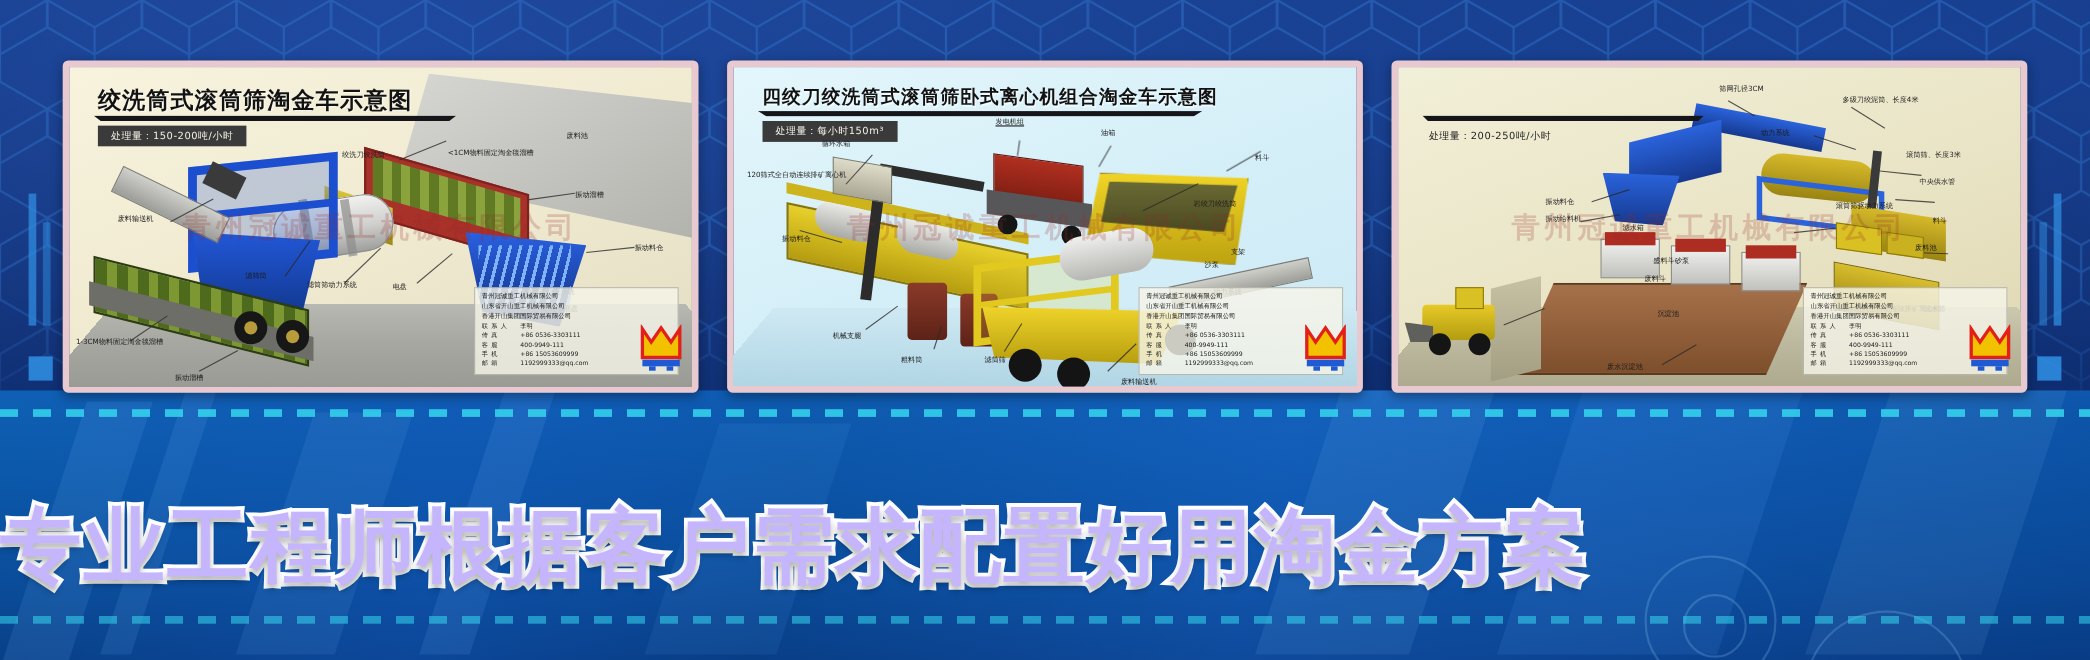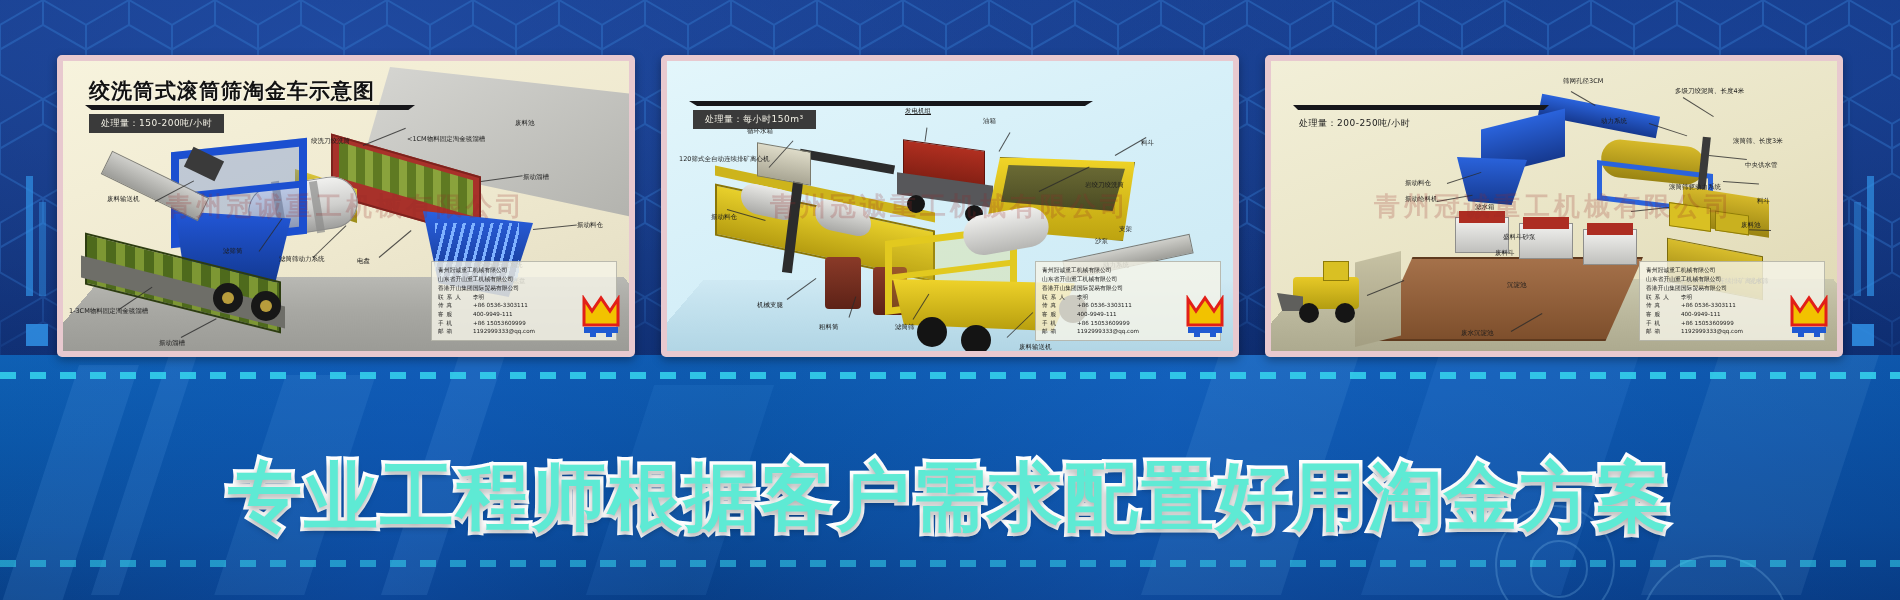--- a/index.html
+++ b/index.html
@@ -121,23 +121,23 @@
   .contact .k { width:30px; flex:none; letter-spacing:3px; }
   .contact .co { font-size:5.8px; }
   .logo-badge {
     position:absolute; right:8px; bottom:12px;
     width:40px; height:44px;
   }
 
   
   .headline {
     position:absolute; left:0; top:448px; width:100%;
-    text-align:center; white-space:nowrap;
+    text-align:left; white-space:nowrap;
     font-size:74px; font-weight:bold; letter-spacing:2px;
-    color:#5eead4;
+    color:#c4b5fd;
     -webkit-text-stroke:7px #ffffff;
     paint-order:stroke fill;
     text-shadow:0 4px 6px rgba(0,0,0,.30);
     font-family:"DejaVu Sans","Liberation Sans",sans-serif;
   }
 </style>
 </head>
 <body>
 
 <div class="bg"></div>
@@ -340,26 +340,27 @@
       <span class="lead" style="left:332px;top:90px;width:22px;transform:rotate(-60deg);"></span>
       <span class="lead" style="left:448px;top:94px;width:36px;transform:rotate(-30deg);"></span>
       <span class="lead" style="left:372px;top:130px;width:56px;transform:rotate(-26deg);"></span>
       <span class="lead" style="left:60px;top:148px;width:40px;transform:rotate(16deg);"></span>
       <span class="lead" style="left:120px;top:238px;width:36px;transform:rotate(-36deg);"></span>
       <span class="lead" style="left:182px;top:256px;width:22px;transform:rotate(-72deg);"></span>
       <span class="lead" style="left:246px;top:258px;width:30px;transform:rotate(-58deg);"></span>
       <span class="lead" style="left:340px;top:276px;width:36px;transform:rotate(-44deg);"></span>
     </div>
 
+    <div class="p-title" style="font-size:17px;">四绞刀绞洗筒式滚筒筛卧式离心机组合淘金车示意图</div>
     <div class="p-title-rule" style="width:404px;top:40px;"></div>
     <div class="p-cap" style="top:49px;">处理量：每小时150m³</div>
 
     <span class="lbl" style="left:80px;top:66px;">循环水箱</span>
     <span class="lbl" style="left:238px;top:46px;text-decoration:underline;">发电机组</span>
-    <span class="lbl" style="left:316px;top:56px;text-align:center;">油箱</span>
+    <span class="lbl" style="left:334px;top:56px;text-align:center;">油箱</span>
     <span class="lbl" style="left:474px;top:78px;">料斗</span>
     <span class="lbl" style="left:418px;top:120px;text-align:center;">岩绞刀绞洗筒</span>
     <span class="lbl" style="left:452px;top:164px;">支架</span>
     <span class="lbl" style="left:436px;top:200px;">动力系统</span>
     <span class="lbl" style="left:428px;top:176px;">沙泵</span>
     <span class="lbl" style="left:12px;top:94px;">120筛式全自动连续排矿离心机</span>
     <span class="lbl" style="left:352px;top:282px;">废料输送机</span>
     <span class="lbl" style="left:90px;top:240px;">机械支腿</span>
     <span class="lbl" style="left:152px;top:262px;">粗料筒</span>
     <span class="lbl" style="left:228px;top:262px;">滤筒筛</span>

